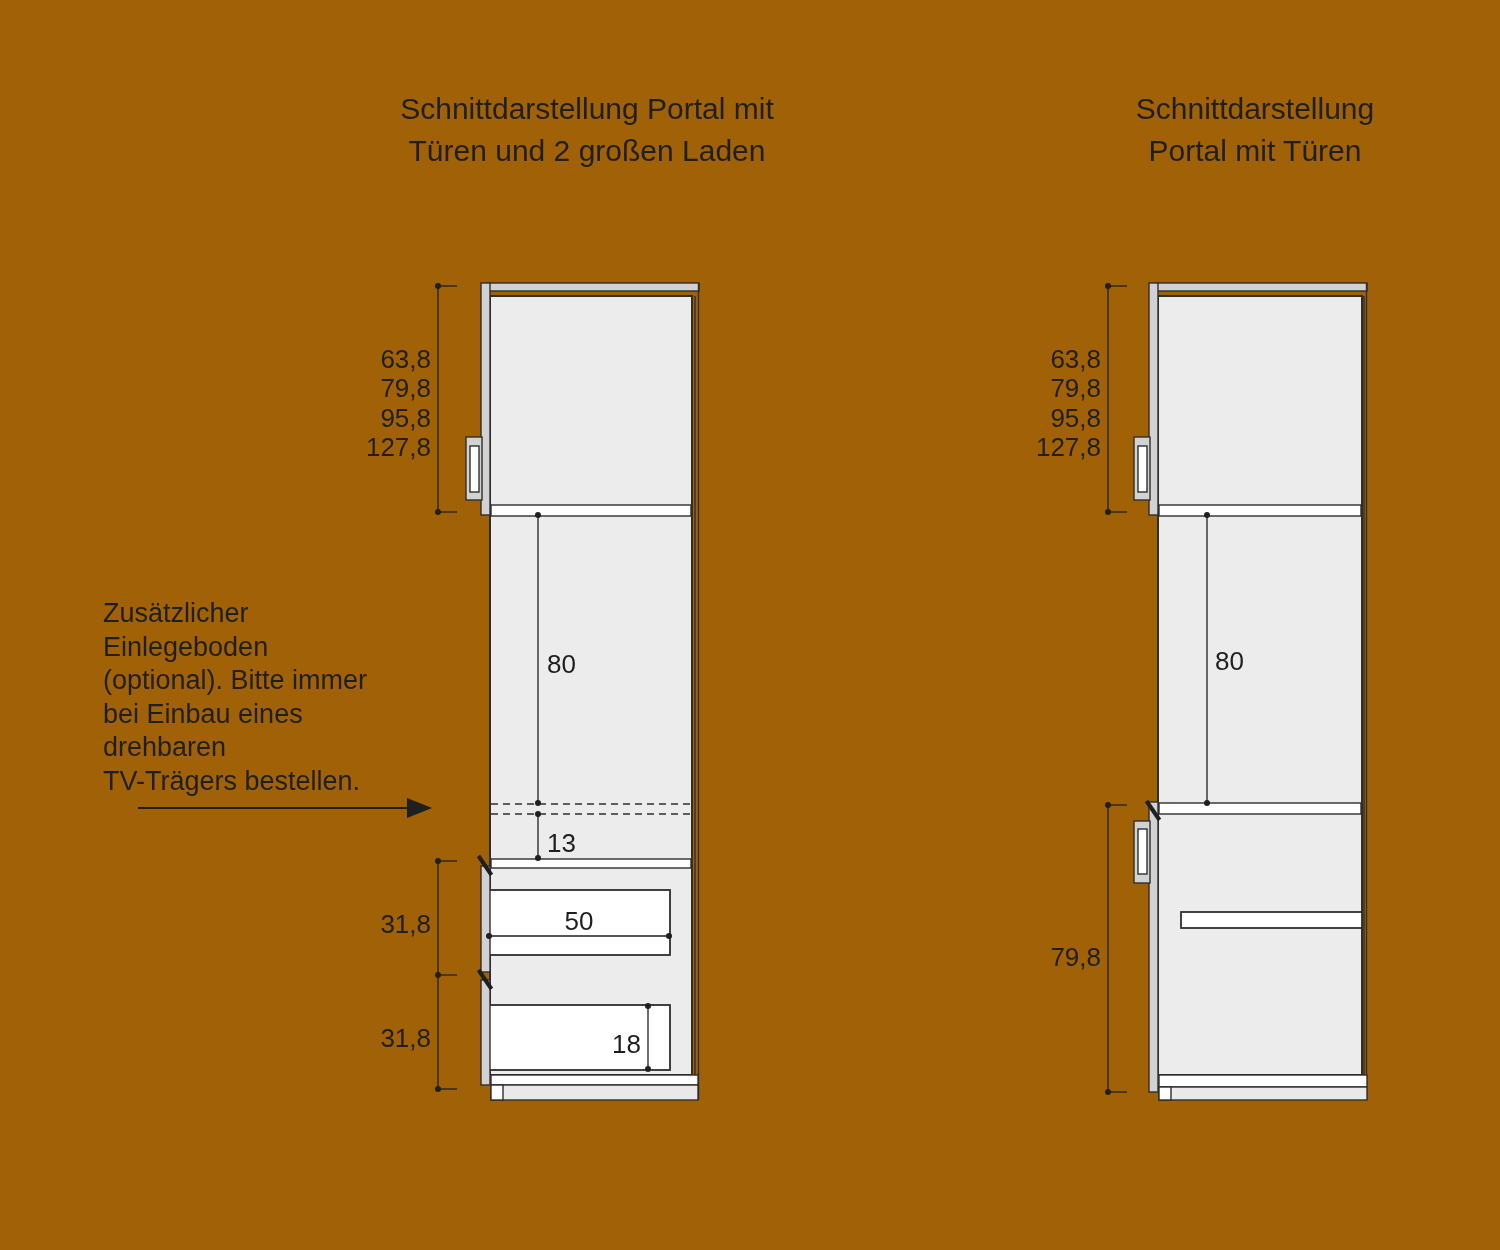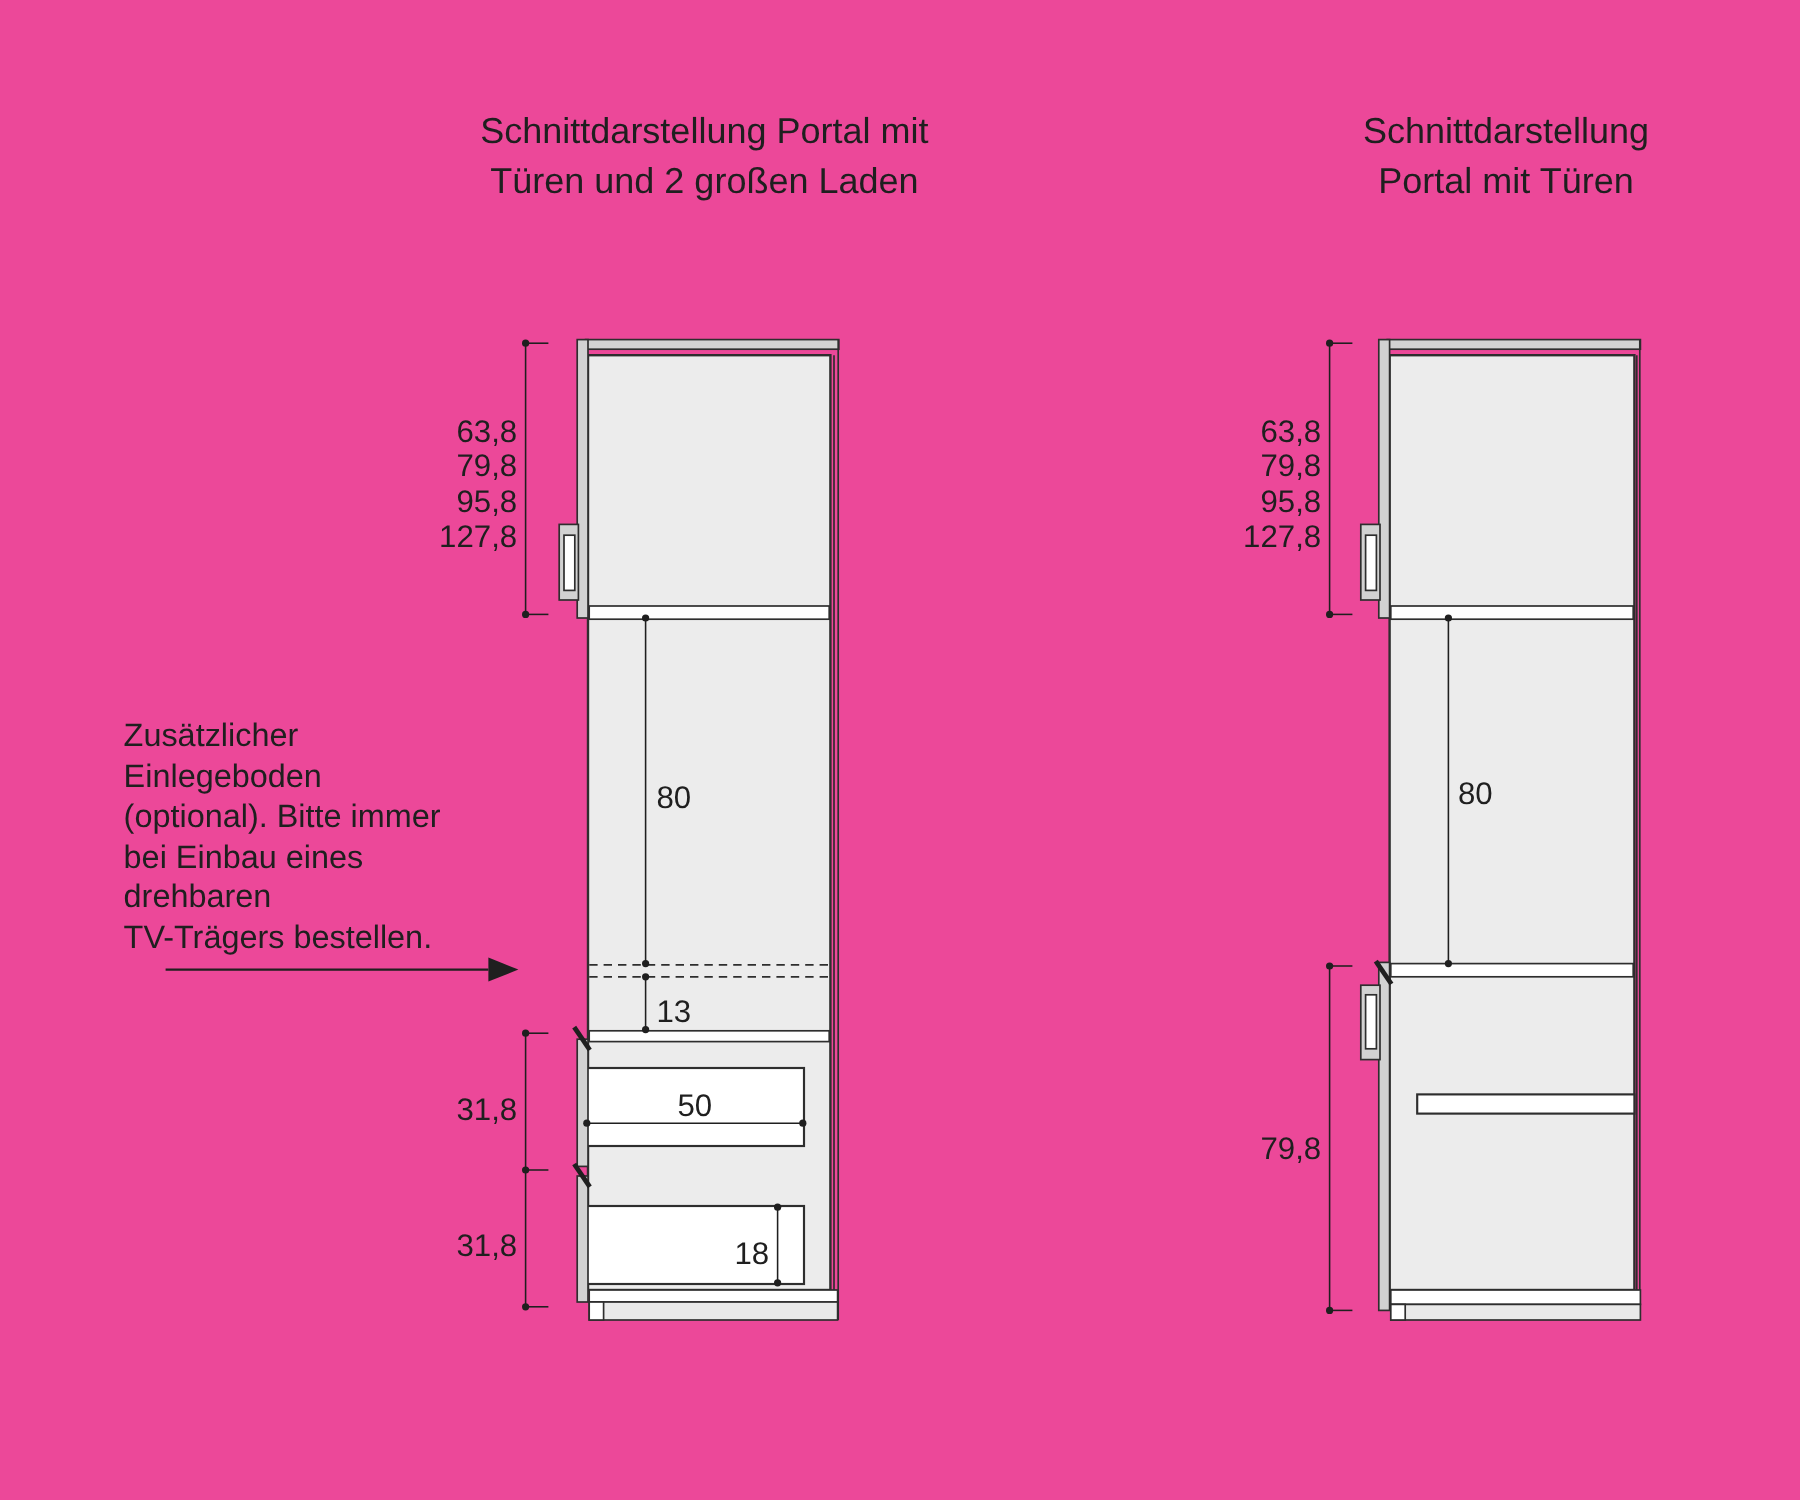--- a/index.html
+++ b/index.html
@@ -1,16 +1,16 @@
 <!DOCTYPE html>
 <html><head>
 <meta charset="utf-8">
 <style>
   html,body{margin:0;padding:0;background:#ffffff;}
-  .canvas{position:relative;width:1500px;height:1250px;background:#ec4899;overflow:hidden;}
+  .canvas{position:relative;width:1500px;height:1250px;background:#a16207;overflow:hidden;}
   svg text{font-family:"Liberation Sans",sans-serif;fill:#1f1f1f;}
   .title{font-size:30px;}
   .lbl{font-size:26px;}
   .note{font-size:27px;}
   .mid{text-anchor:middle;}
   .end{text-anchor:end;}
   .panel{fill:#ececec;stroke:#2e2e2e;stroke-width:2;}
   .front{fill:#d2d2d2;stroke:#2e2e2e;stroke-width:1.6;}
   .white{fill:#ffffff;stroke:#2e2e2e;stroke-width:1.8;}
   .plinth{fill:#e9e9e9;stroke:#2e2e2e;stroke-width:1.6;}

